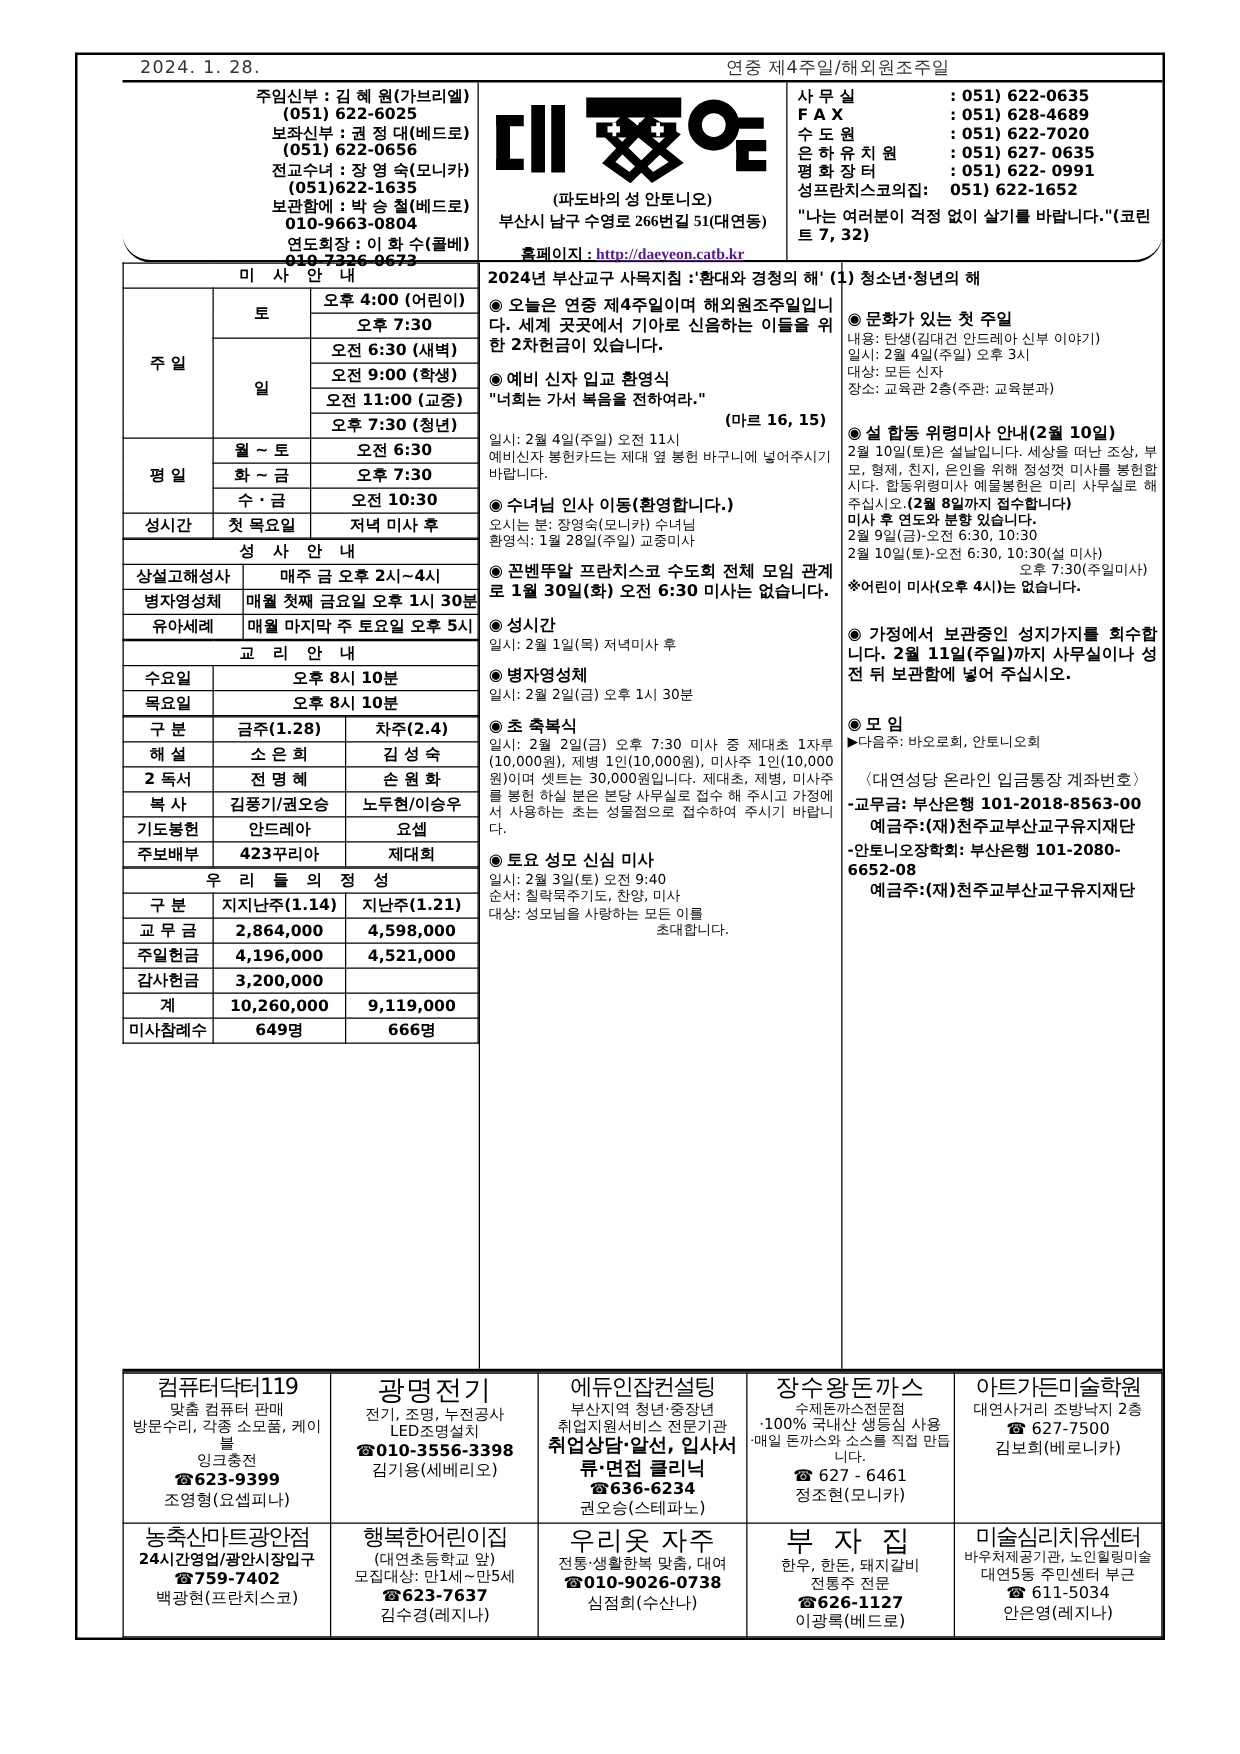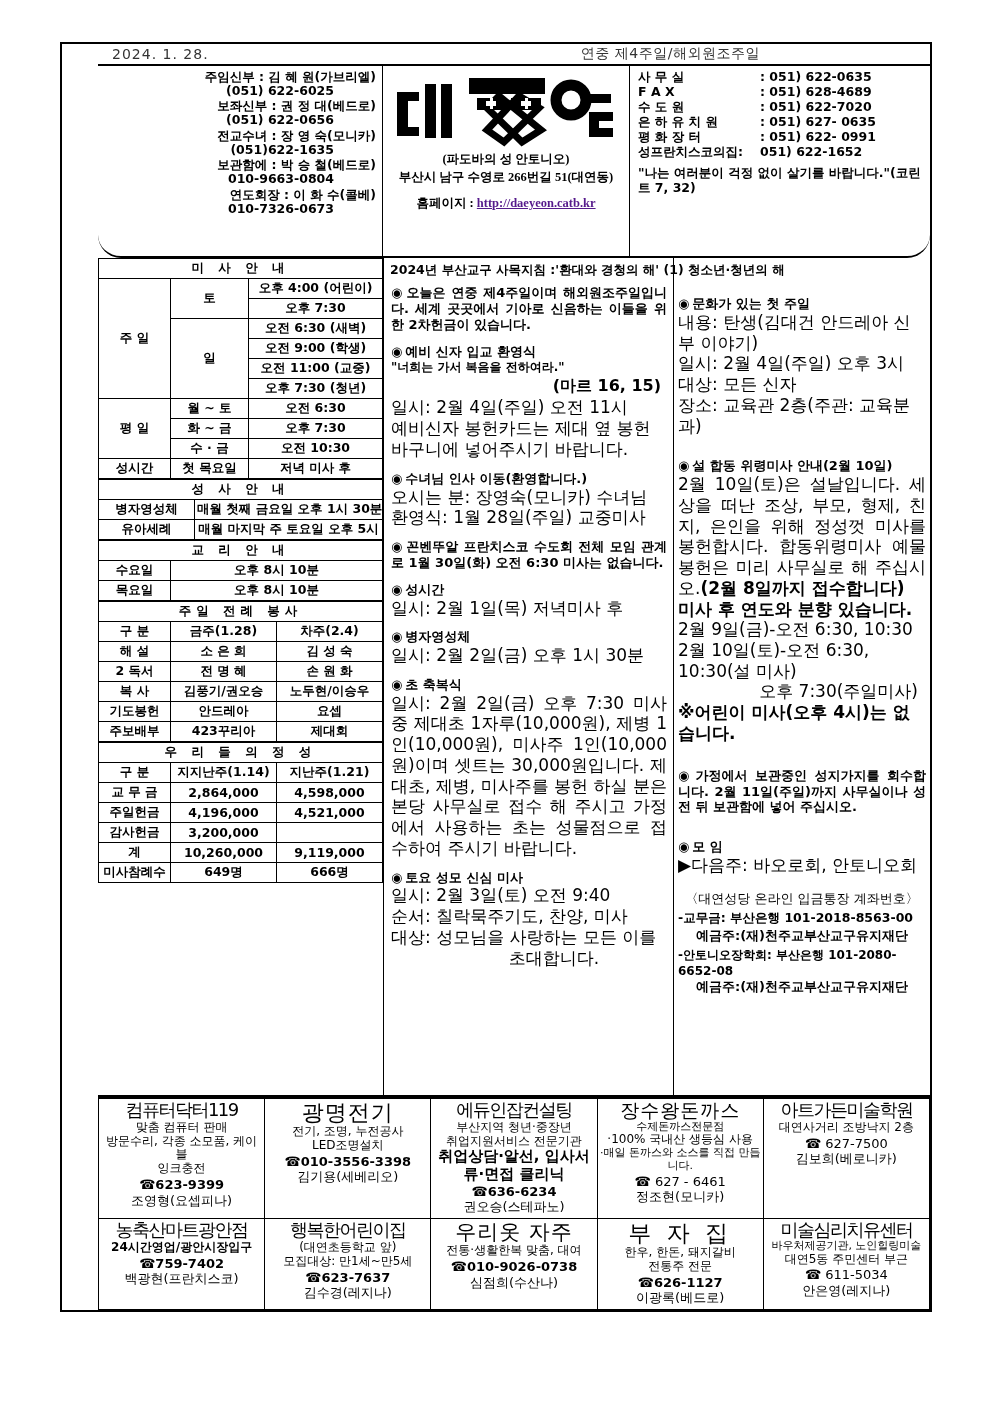--- a/index.html
+++ b/index.html
@@ -41,21 +41,21 @@
     font-size: 14px;
     letter-spacing: 0.5px;
     color: #333;
     padding-right: 20px;
   }
 
   
   .masthead {
     display: flex;
     border-bottom: 2px solid #000;
-    height: 192px;
+    height: 144px;
     border-radius: 23px;
   }
   .mh-left {
     width: 285px;
     padding: 4px 6px 0 0;
     border-right: 1px solid #000;
     display: flex; flex-direction: column; align-items: flex-end;
   }
   .staff-row {
     font-size: 12.5px;
@@ -178,27 +178,27 @@
     padding: 0 6px 0 7px;
   }
   .ann-item { margin-bottom: 11px; }
   .ann-head {
     font-size: 13px; font-weight: bold;
     line-height: 1.22;
     text-align: justify;
   }
   .ann-head .bullet { margin-right: 3px; }
   .ann-body {
-    font-size: 17px;
+    font-size: 11px;
     line-height: 1.22;
   }
   .ann-body.just { text-align: justify; }
   .ann-body.bold { font-weight: bold; }
   .ann-quote { font-size: 12px; font-weight: bold; }
-  .ann-ref { font-size: 16px; font-weight: bold; text-align: right; padding-right: 6px; }
+  .ann-ref { font-size: 12px; font-weight: bold; text-align: right; padding-right: 6px; }
   .indent-r { text-align: center; padding-left: 50px; }
 
   
   .rcol-item { margin-bottom: 12px; }
   .bank-box { margin-top: 14px; }
   .bank-title { font-size: 13px; font-weight: normal; text-align: center; }
   .bank-line { font-size: 12.5px; font-weight: bold; margin-top: 2px; }
   .bank-owner { font-size: 13px; font-weight: bold; text-align: center; }
 
   
@@ -397,20 +397,24 @@
       <table class="blk">
         <colgroup>
             <col style="width:96px">
             <col>
           </colgroup>
         <tbody>
             <tr>
               <td class="section-title" colspan="2">성 사 안 내</td>
             </tr>
         <tr>
+          <td class="small-label">상설고해성사</td>
+          <td class="lft small-label">매주 금 오후 2시~4시</td>
+        </tr>
+        <tr>
           <td class="small-label">병자영성체</td>
           <td class="lft small-label">매월 첫째 금요일 오후 1시 30분</td>
         </tr>
         <tr>
           <td class="small-label">유아세례</td>
           <td class="lft small-label">매월 마지막 주 토요일  오후 5시</td>
         </tr>
       </tbody>
         </table>
 
@@ -434,23 +438,20 @@
       </tbody>
         </table>
 
       <table class="blk">
         <colgroup>
             <col style="width:72px">
             <col>
             <col>
           </colgroup>
         <tbody>
-            <tr>
-              <td class="section-title" colspan="3">주일 전례 봉사</td>
-            </tr>
         <tr>
           <td>구  분</td>
           <td>금주(1.28)</td>
           <td>차주(2.4)</td>
         </tr>
         <tr>
           <td>해  설</td>
           <td>소 은 희</td>
           <td>김 성 숙</td>
         </tr>

